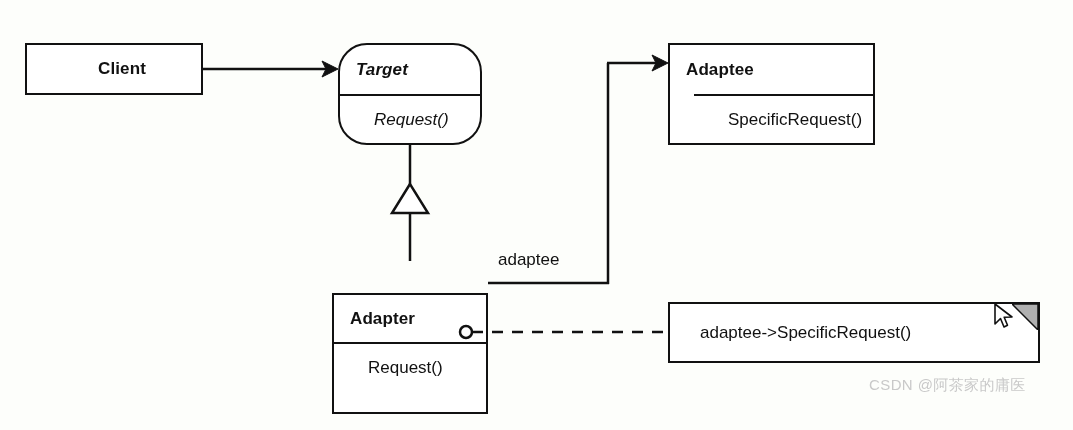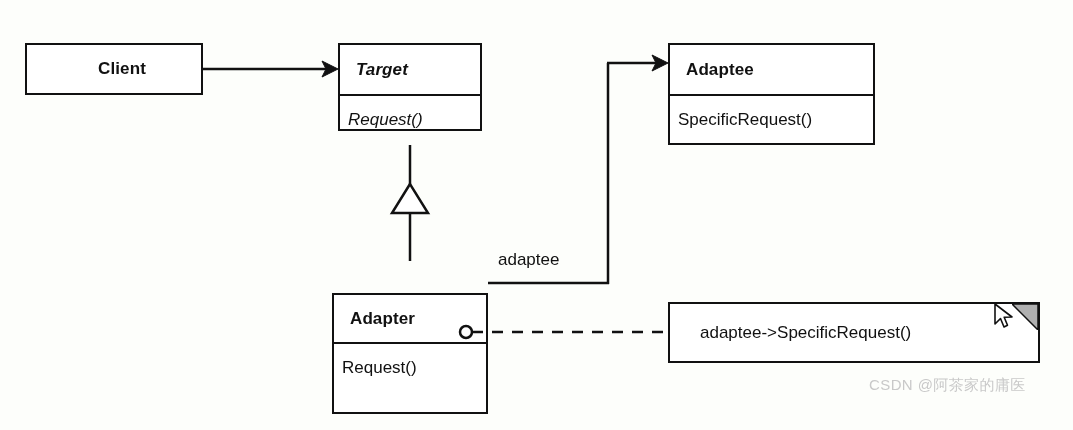--- a/index.html
+++ b/index.html
@@ -42,21 +42,21 @@
     letter-spacing: 0.1px;
     padding-left: 16px;
   }
   .uml-name.centered {
     justify-content: center;
     padding-left: 16px;
   }
   .uml-op {
     font-size: 17px;
     color: #111111;
-    padding-left: 8px;
+    padding-left: 34px;
   }
   .abstract .uml-name,
   .abstract .uml-op {
     font-style: italic;
   }
   
   .uml-note {
     position: absolute;
     box-sizing: border-box;
     background: #ffffff;
@@ -114,34 +114,34 @@
 <body>
 
 <div id="diagram-root">
 
   <div class="uml-class" style="left:25px; top:43px; width:178px; height:52px;">
     <div class="uml-compartment" style="height:48px;">
       <span class="uml-name centered" style="width:100%; justify-content:center; display:flex;">Client</span>
     </div>
   </div>
 
-  <div class="uml-class abstract" style="left:338px; top:43px; width:144px; height:88px;">
+  <div class="uml-class abstract" style="left:338px; top:43px; width:144px; height:102px;border-radius:29px;">
     <div class="uml-compartment" style="height:49px;">
       <span class="uml-name">Target</span>
     </div>
     <div class="uml-compartment" style="height:49px;">
       <span class="uml-op">Request()</span>
     </div>
   </div>
 
   <div class="uml-class" style="left:668px; top:43px; width:207px; height:102px;">
     <div class="uml-compartment" style="height:49px;">
       <span class="uml-name">Adaptee</span>
     </div>
-    <div class="uml-compartment" style="height:49px;">
+    <div class="uml-compartment" style="height:49px;margin-left:24px;">
       <span class="uml-op">SpecificRequest()</span>
     </div>
   </div>
 
   <div class="uml-class" style="left:332px; top:261px; width:156px; height:121px;margin-top:32px;">
     <div class="uml-compartment" style="height:47px;">
       <span class="uml-name">Adapter</span>
     </div>
     <div class="uml-compartment" style="height:50px;">
       <span class="uml-op">Request()</span>

